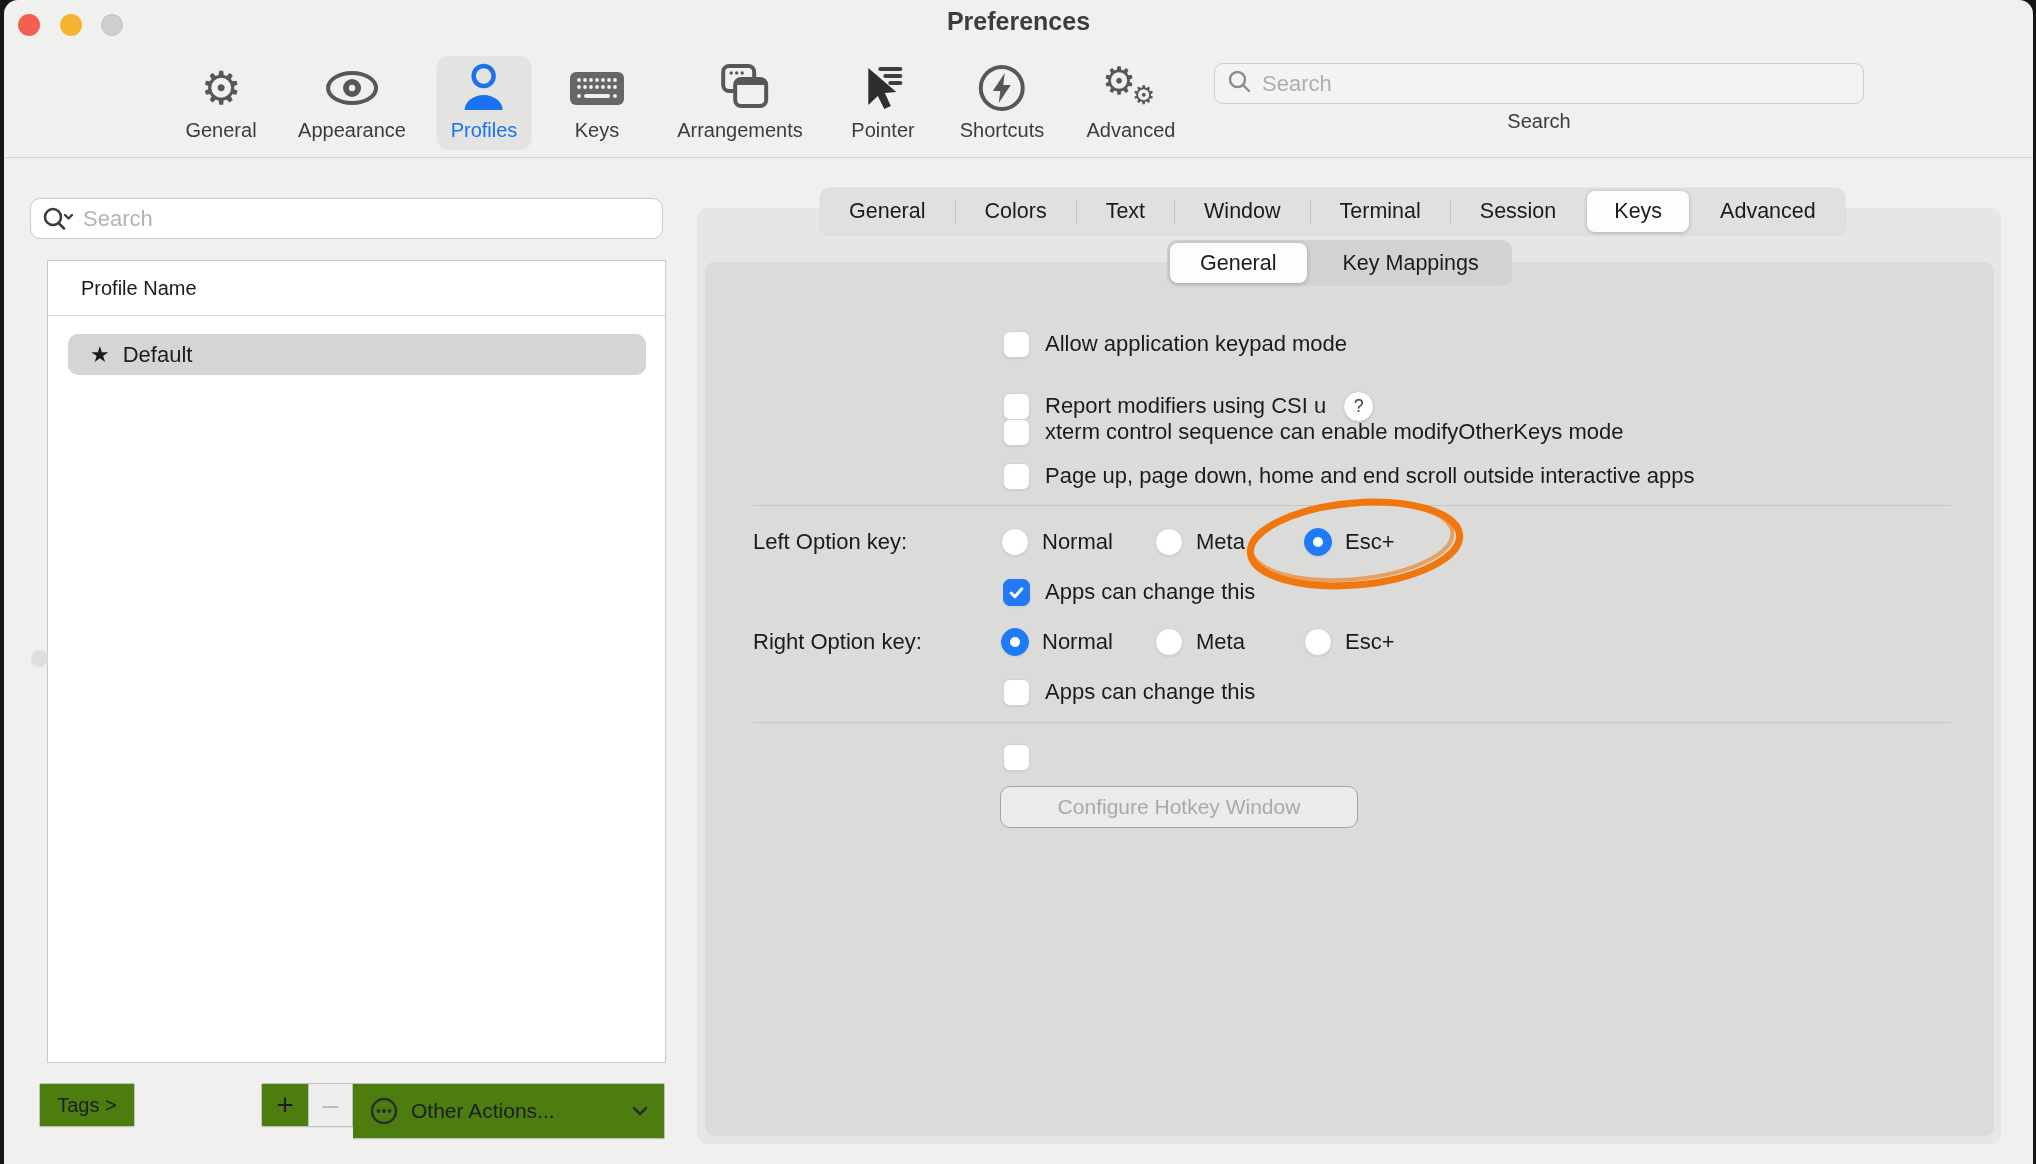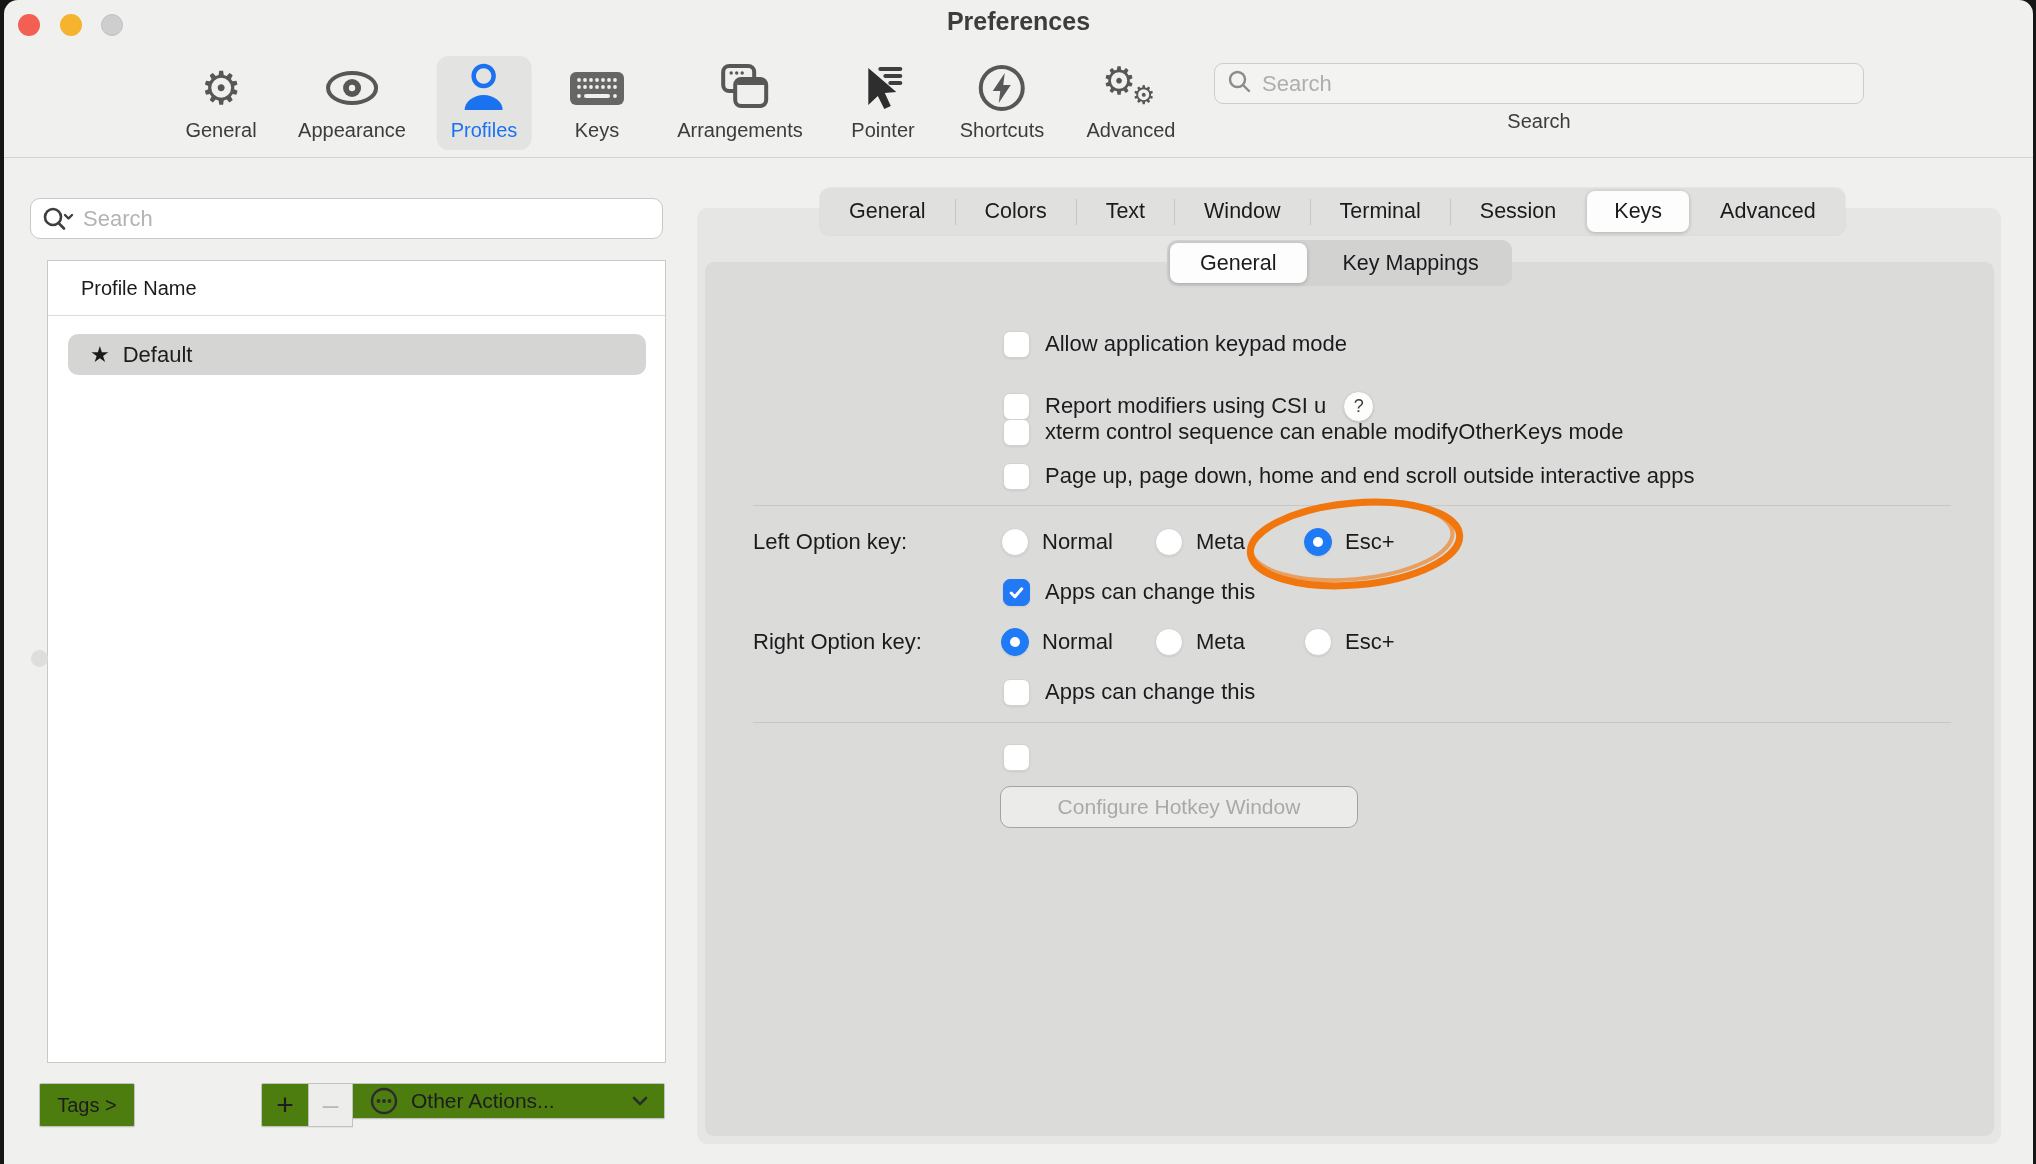--- a/index.html
+++ b/index.html
@@ -54,21 +54,21 @@
 
   .btn { background:#4d7c0f; border:1px solid #c2c2c1; border-radius:2px;
     display:flex; align-items:center; justify-content:center;
     font-size:20px; color:#1d1d1f; box-shadow:0 1px 1px rgba(0,0,0,.05); }
   #tags-btn { position:absolute; left:35px; top:1083px; width:96px; height:44px; }
   #add-btn  { position:absolute; left:257px; top:1083px; width:48px; height:44px;
     font-size:30px; font-weight:300; border-radius:2px 0 0 2px; }
   #remove-btn { position:absolute; left:305px; top:1083px; width:44px; height:44px;
     background:#ededec; border-left:none; border-radius:0;
     color:#b9b9b8; font-size:28px; }
-  #other-actions { position:absolute; left:349px; top:1083px; width:312px; height:36px;
+  #other-actions { position:absolute; left:349px; top:1083px; width:312px; height:56px;
     border-left:none; border-radius:0 2px 2px 0; justify-content:flex-start;
     padding:0 16px; gap:12px; font-size:21px; }
   #other-actions .chev { margin-left:auto; }
 
   
   #pane-outer { position:absolute; left:693px; top:208px; width:1304px; height:936px;
     background:#e6e6e5; border-radius:11px; }
   #pane-inner { position:absolute; left:701px; top:262px; width:1289px; height:874px;
     background:#dbdbda; border-radius:9px; }
 

